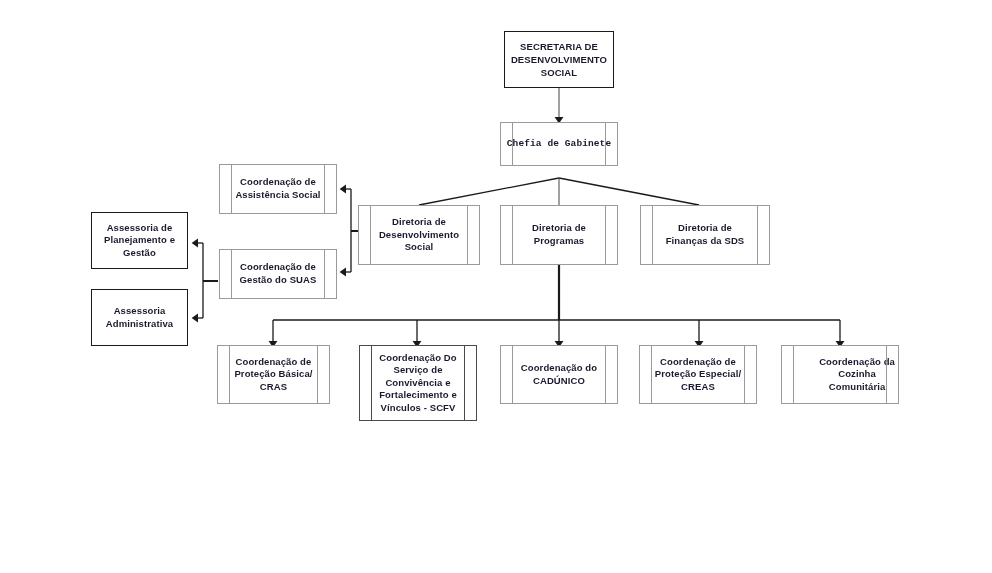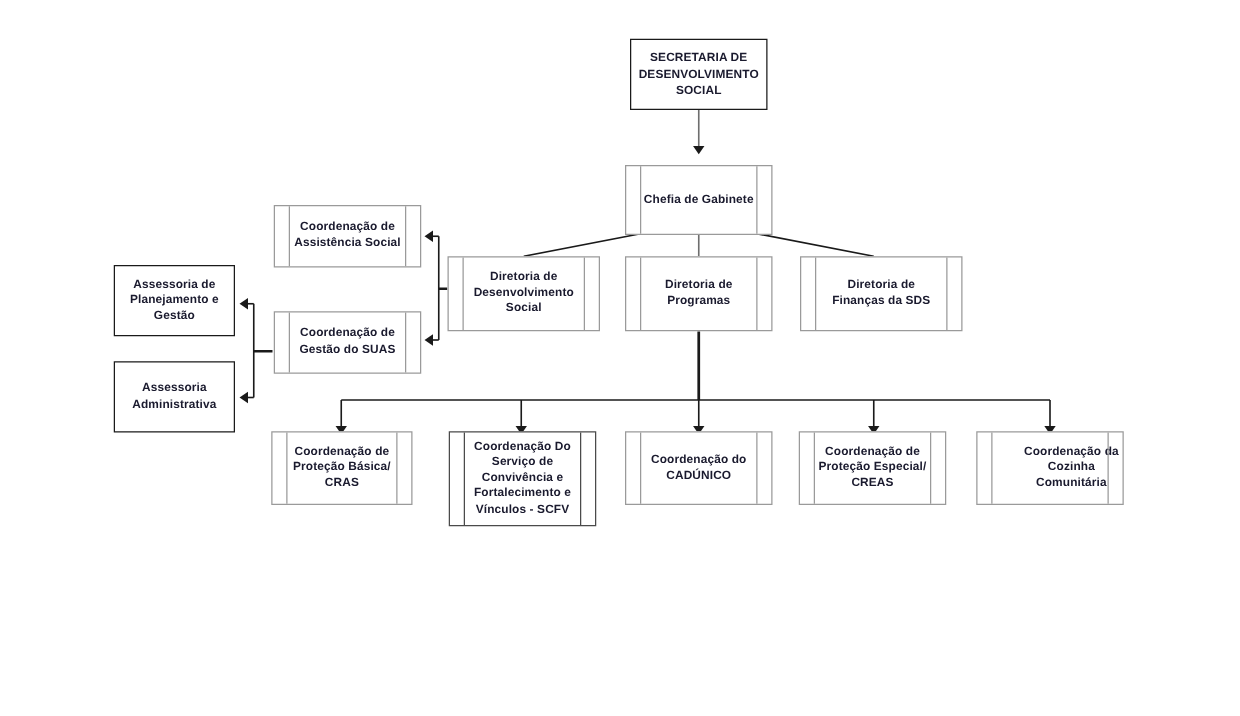--- a/index.html
+++ b/index.html
@@ -126,21 +126,21 @@
       <line x1="840" y1="320" x2="840" y2="344" marker-end="url(#arrow-down)"></line>
     </g>
   </svg>
 
   <div class="node plain root" style="left:504px; top:31px; width:110px; height:57px;">
     <span class="label">SECRETARIA DE
 DESENVOLVIMENTO
 SOCIAL</span>
   </div>
 
-  <div class="node proc" style="left:500px; top:132px; width:118px; height:56px;">
+  <div class="node proc" style="left:500px; top:122px; width:118px; height:44px;font-family:Liberation Mono, monospace;">
     <span class="label">Chefia de Gabinete</span>
   </div>
 
   <div class="node proc" style="left:358px; top:205px; width:122px; height:60px;">
     <span class="label">Diretoria de
 Desenvolvimento
 Social</span>
   </div>
 
   <div class="node proc" style="left:500px; top:205px; width:118px; height:60px;">

